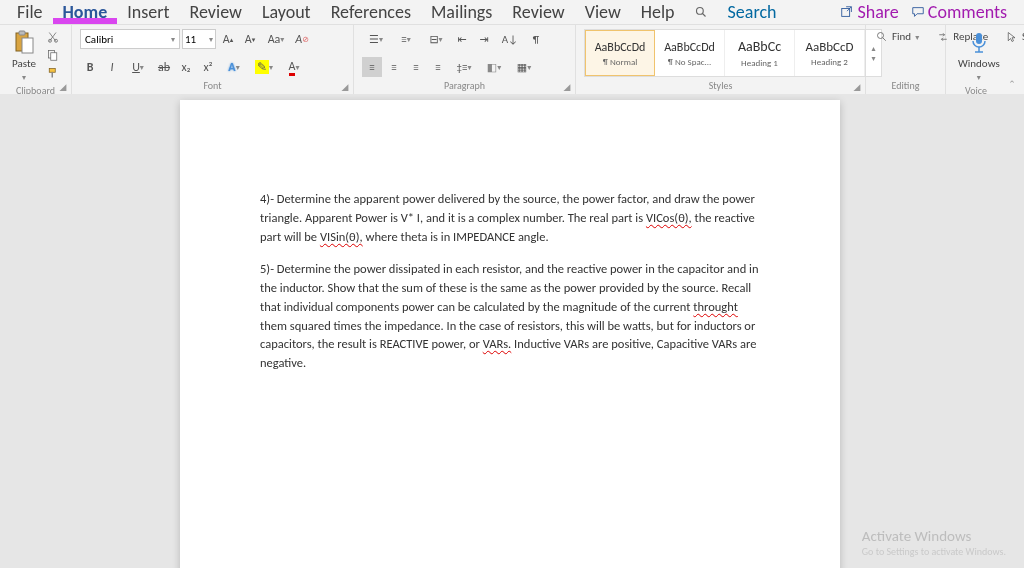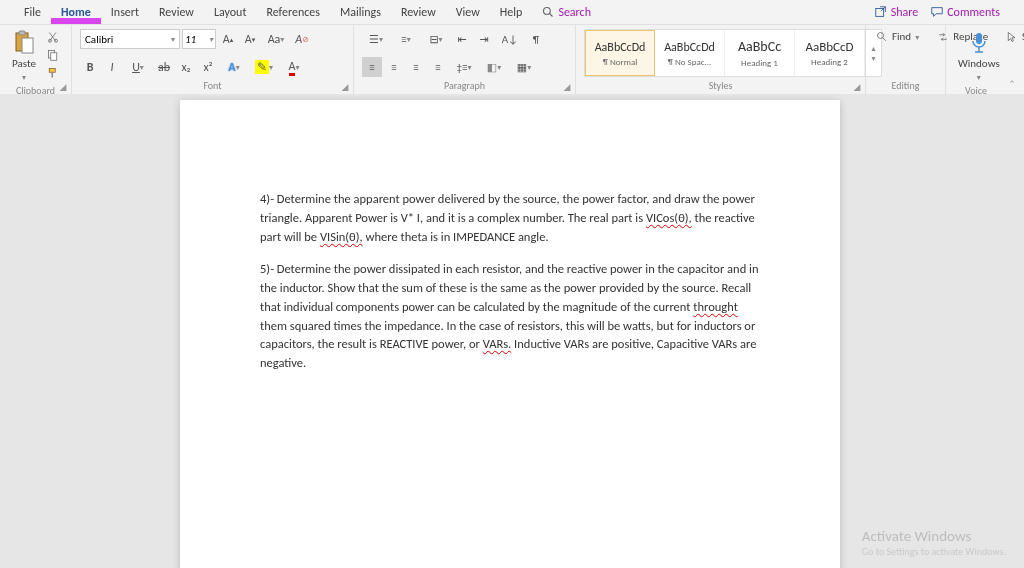--- a/index.html
+++ b/index.html
@@ -1,35 +1,35 @@
 <!DOCTYPE html>
 <html><head>
 <meta charset="utf-8">
 <style>
 * { box-sizing: border-box; margin: 0; padding: 0; }
 body { font-family: "Segoe UI", Calibri, sans-serif; font-size: 12px; background: #e6e6e6; overflow: hidden; width:1024px; height:568px; position:relative;}
 .ribbon { background: #f3f3f3; border-bottom: 1px solid #d0d0d0; }
-.tabs { display: flex; align-items: center; height: 24px; padding: 0 14px; font-size: 12px; color: #444; }
+.tabs { display: flex; align-items: center; height: 24px; padding: 0 7px; font-size: 18px; color: #444; }
 .tabs .tab { padding: 0 10px; height: 24px; line-height: 24px; cursor: pointer; }
 .tabs .tab.active { border-bottom: 6px solid #d946ef; color: #2b579a; font-weight:600;}
 .tabs .spacer { flex: 1; }
-.tabs .search { display:flex; align-items:center; gap:4px; color:#a21caf;}
+.tabs .search { display:flex; align-items:center; gap:21px; color:#0369a1;}
 .share-comments { display:flex; gap:12px; padding-right:10px; color:#a21caf;}
 .share-comments span { display:flex; align-items:center; gap:3px; cursor:pointer;}
 .ribbon-body { display:flex; height: 70px; border-top:1px solid #e0e0e0;}
 .group { border-right:1px solid #e0e0e0; padding: 4px 8px 0 8px; display:flex; flex-direction:column; justify-content:space-between; position:relative;}
 .group-label { font-size:10px; color:#888; text-align:center; padding-bottom:2px;}
 .group-content { display:flex; align-items:flex-start; gap:4px; flex:1;}
 .btn-big { display:flex; flex-direction:column; align-items:center; gap:2px; padding:2px 4px; cursor:pointer; font-size:11px; color:#444;}
 .btn-big .icon { width:24px; height:24px; display:flex; align-items:center; justify-content:center; font-size:18px;}
 .small-col { display:flex; flex-direction:column; gap:2px;}
 .small-btn { width:18px; height:16px; display:flex; align-items:center; justify-content:center; cursor:pointer; font-size:11px; color:#666;}
 .font-row { display:flex; align-items:center; gap:2px; margin-bottom:4px;}
 .font-select { border:1px solid #ccc; background:#fff; height:20px; padding:0 4px; font-size:11px; display:flex; align-items:center; min-width:100px; justify-content:space-between;}
-.font-size { border:1px solid #ccc; background:#fff; height:20px; width:34px; padding:0 2px; font-size:11px; display:flex; align-items:center; justify-content:space-between;font-style:italic;}
+.font-size { border:1px solid #ccc; background:#fff; height:20px; width:34px; padding:0 2px; font-size:11px; display:flex; align-items:center; justify-content:space-between;}
 .icon-btn { width:20px; height:20px; display:flex; align-items:center; justify-content:center; cursor:pointer; font-size:12px; color:#555;}
 .icon-btn.wide { width:28px;}
 .row2 { display:flex; align-items:center; gap:2px;}
 .styles-gallery { display:flex; gap:0; border:1px solid #ddd; background:#fff;}
 .style-item { width:70px; height:46px; border-right:1px solid #eee; display:flex; flex-direction:column; align-items:center; justify-content:center; cursor:pointer; padding:2px;}
 .style-item .preview { font-size:12px; color:#333;}
 .style-item .name { font-size:9px; color:#666; margin-top:2px; white-space:nowrap; overflow:hidden;}
 .style-item.sel { border:1px solid #f0c36d; background:#fdf5e6;}
 .styles-more { width:16px; display:flex; flex-direction:column; justify-content:center; align-items:center; border-left:1px solid #ddd; cursor:pointer;}
 .editing-col { display:flex; flex-direction:row; gap:14px; font-size:11px; color:#444;}

